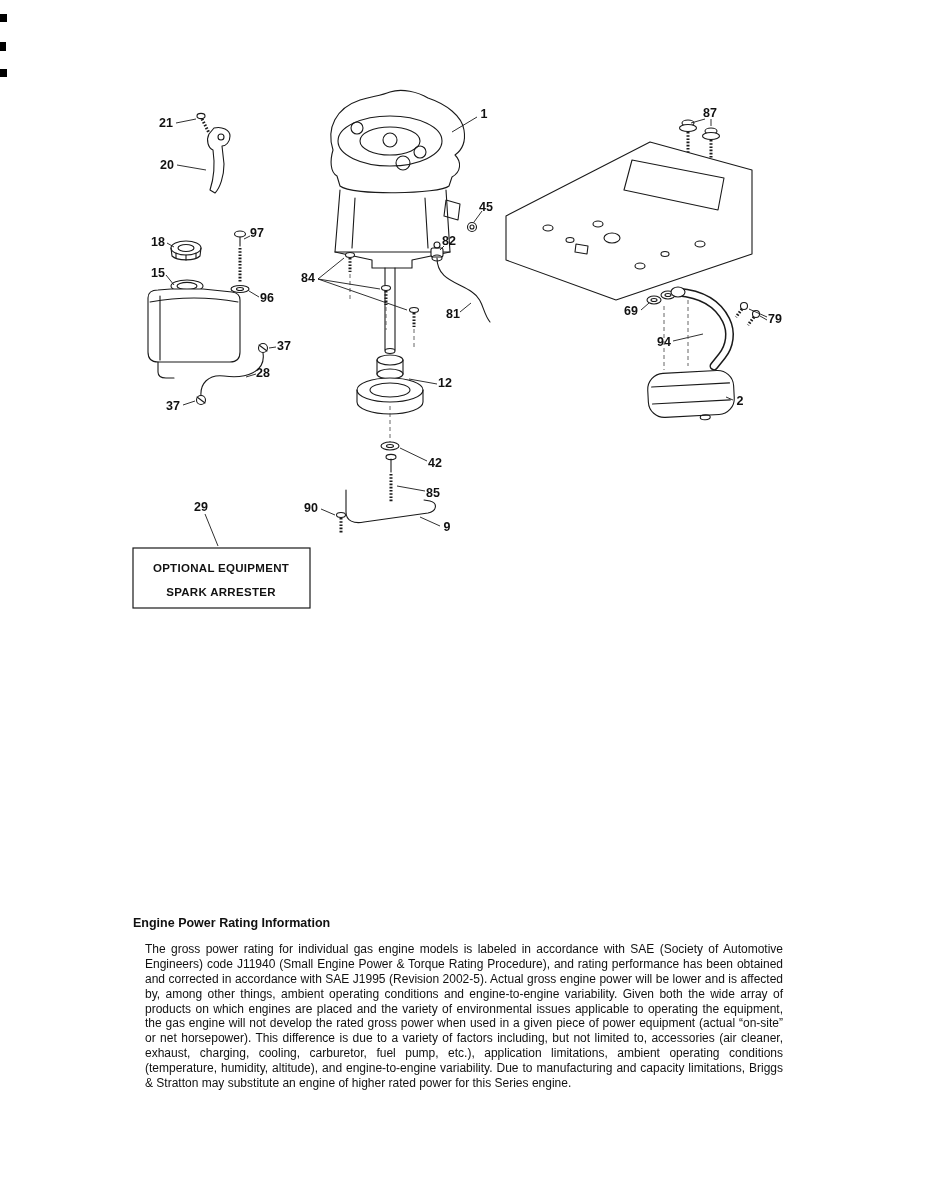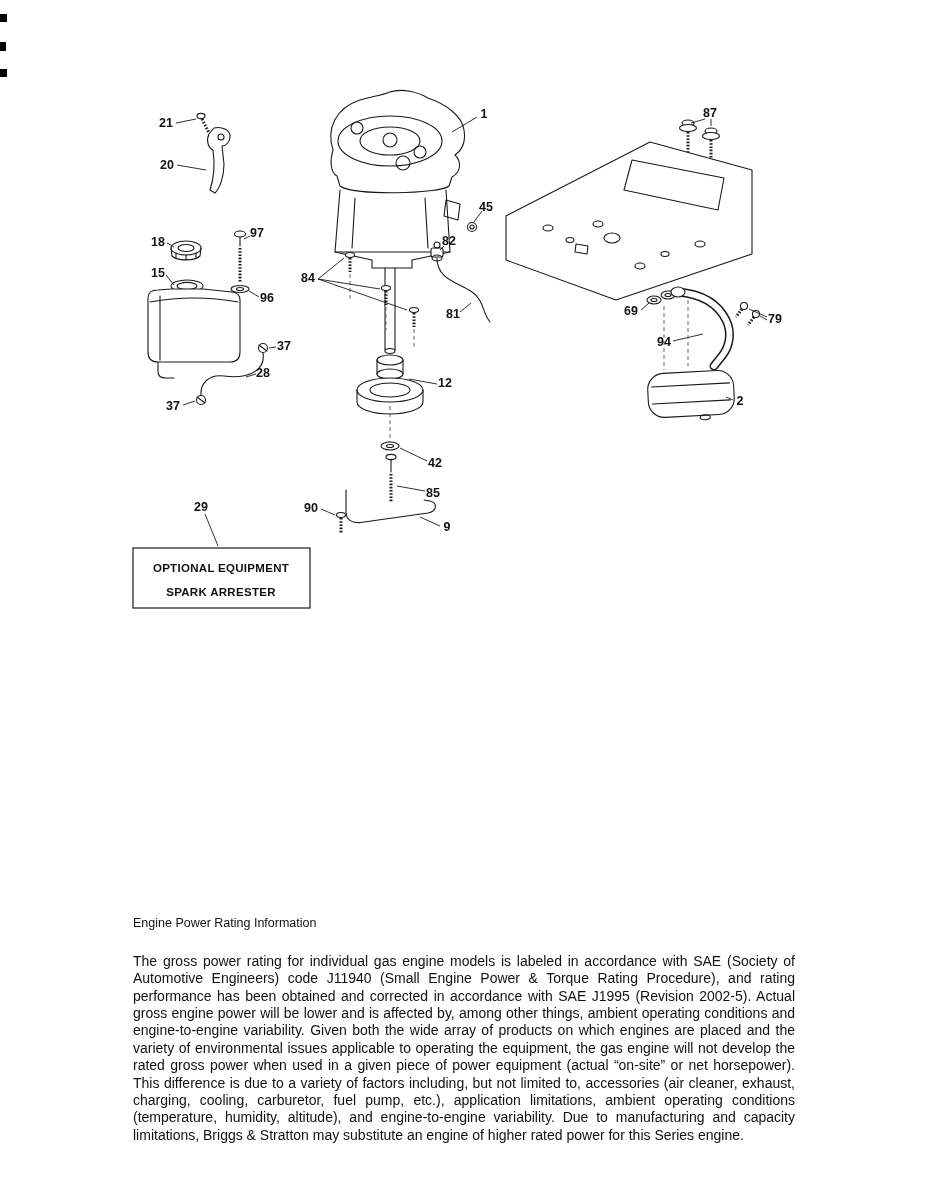--- a/index.html
+++ b/index.html
@@ -10,22 +10,22 @@
   }
   svg { position:absolute; left:0; top:0; }
   .ln  { stroke:#1a1a1a; stroke-width:1.1; fill:none; stroke-linecap:round; stroke-linejoin:round; }
   .lnw { stroke:#1a1a1a; stroke-width:1.1; fill:#ffffff; stroke-linecap:round; stroke-linejoin:round; }
   .thr { stroke:#1a1a1a; stroke-width:3;  stroke-dasharray:1.6 1.6; fill:none; }
   .dash{ stroke:#555; stroke-width:0.9; stroke-dasharray:4 3; fill:none; }
   .ldr { stroke:#1a1a1a; stroke-width:0.9; fill:none; }
   .callout { font:bold 12.5px "Liberation Sans", sans-serif; fill:#111; text-anchor:middle; }
   .boxtext { font:bold 11.5px "Liberation Sans", sans-serif; fill:#111; text-anchor:middle; letter-spacing:0.3px; }
   .info { position:absolute; left:133px; top:916px; width:662px; }
-  .info h3 { font-size:12.5px; font-weight:normal; margin:0 0 23px 0; }
-  .info p  { font-size:14px; line-height:1.24; text-align:justify; margin:0; }
+  .info h3 { font-size:12.5px; font-weight:bold; margin:0 0 11px 0; }
+  .info p  { font-size:12px; line-height:1.24; text-align:justify; margin:12px; }
   .scanmark { position:absolute; left:0; background:#000; }
 </style>
 </head>
 <body>
 
 <div class="page">
 
   <div class="scanmark" style="top:14px;width:7px;height:8px;"></div>
   <div class="scanmark" style="top:42px;width:6px;height:9px;"></div>
   <div class="scanmark" style="top:69px;width:7px;height:8px;"></div>

